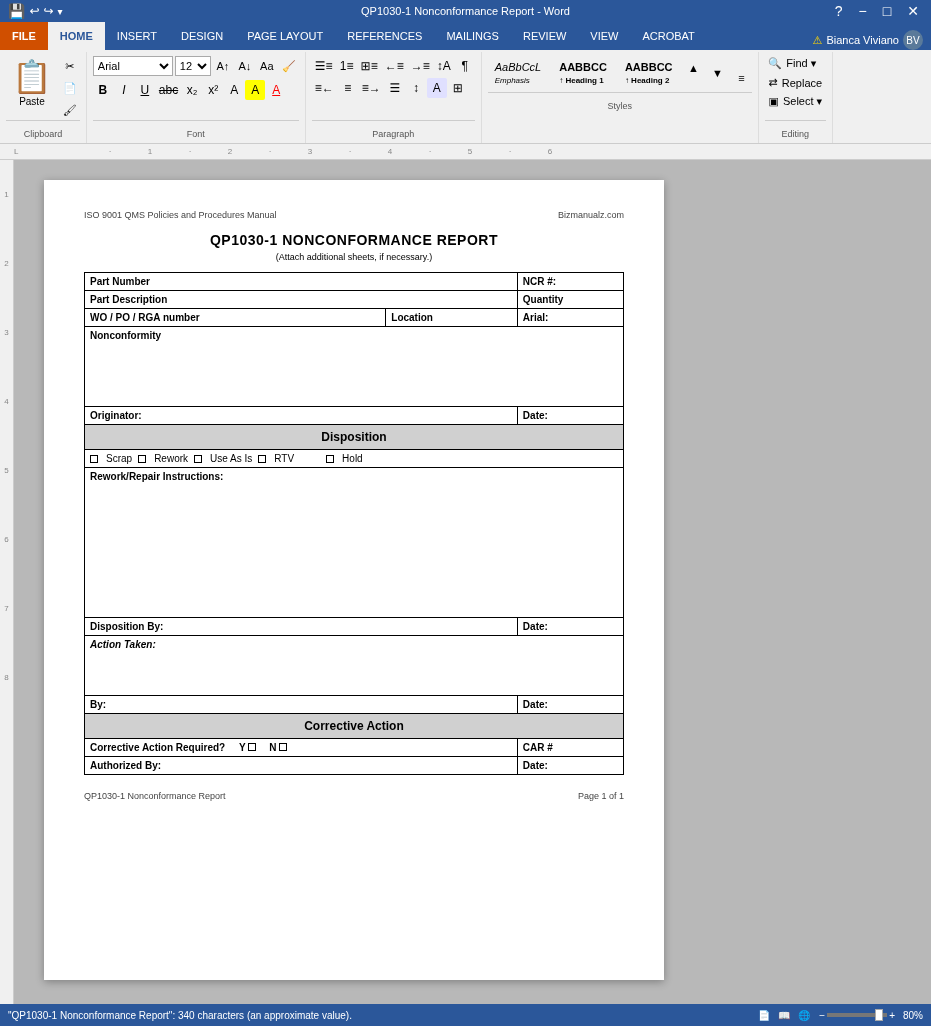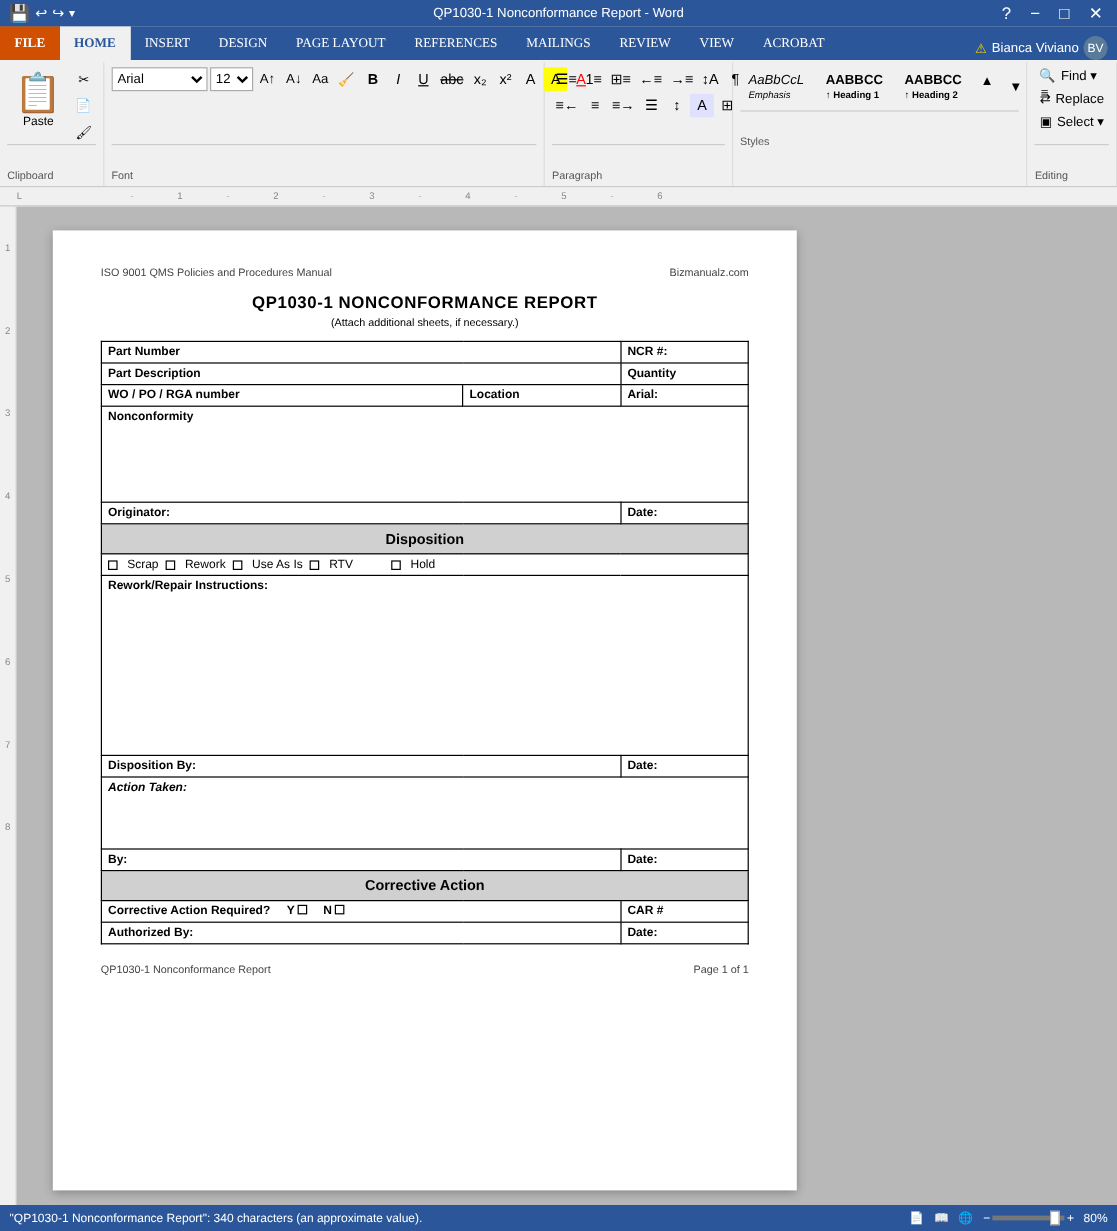--- a/index.html
+++ b/index.html
@@ -30,21 +30,20 @@
       padding-left: 0;
     }
     .ribbon-tab {
       padding: 0 12px;
       font-size: 11px;
       color: white;
       cursor: pointer;
       height: 28px;
       display: flex;
       align-items: center;
-      font-family: Liberation Serif, serif;
     }
     .ribbon-tab.active {
       background: #f0f0f0;
       color: #2b579a;
       font-weight: bold;
     }
     .ribbon-tab.file {
       background: #d04f00;
       color: white;
       height: 28px;
@@ -283,21 +282,22 @@
       position: fixed;
       bottom: 0;
       width: 100%;
       justify-content: space-between;
     }
     .status-right { display: flex; align-items: center; gap: 8px; }
 
     .ribbon-section-label {
       font-size: 9px;
       color: #555;
-      padding-top: 20px;
+      text-align: center;
+      padding-top: 8px;
       border-top: 1px solid #ccc;
       width: 100%;
     }
 
     .user-area {
       display: flex;
       align-items: center;
       gap: 4px;
       color: white;
       font-size: 11px;
@@ -363,21 +363,21 @@
       <div style="display:flex;flex-direction:column;gap:2px;">
         <div class="small-btn" title="Cut">✂</div>
         <div class="small-btn" title="Copy">📄</div>
         <div class="small-btn" title="Format Painter">🖌</div>
       </div>
     </div>
     <div class="ribbon-section-label">Clipboard</div>
   </div>
 
   <div class="ribbon-group" style="min-width:160px;">
-    <div class="ribbon-group-content" style="flex-direction:row;">
+    <div class="ribbon-group-content" style="flex-direction:column;">
       <div class="font-row">
         <select class="font-select">
           <option>Arial</option>
         </select>
         <select class="size-select">
           <option>12</option>
         </select>
         <div class="small-btn">A↑</div>
         <div class="small-btn">A↓</div>
         <div class="small-btn">Aa</div>

